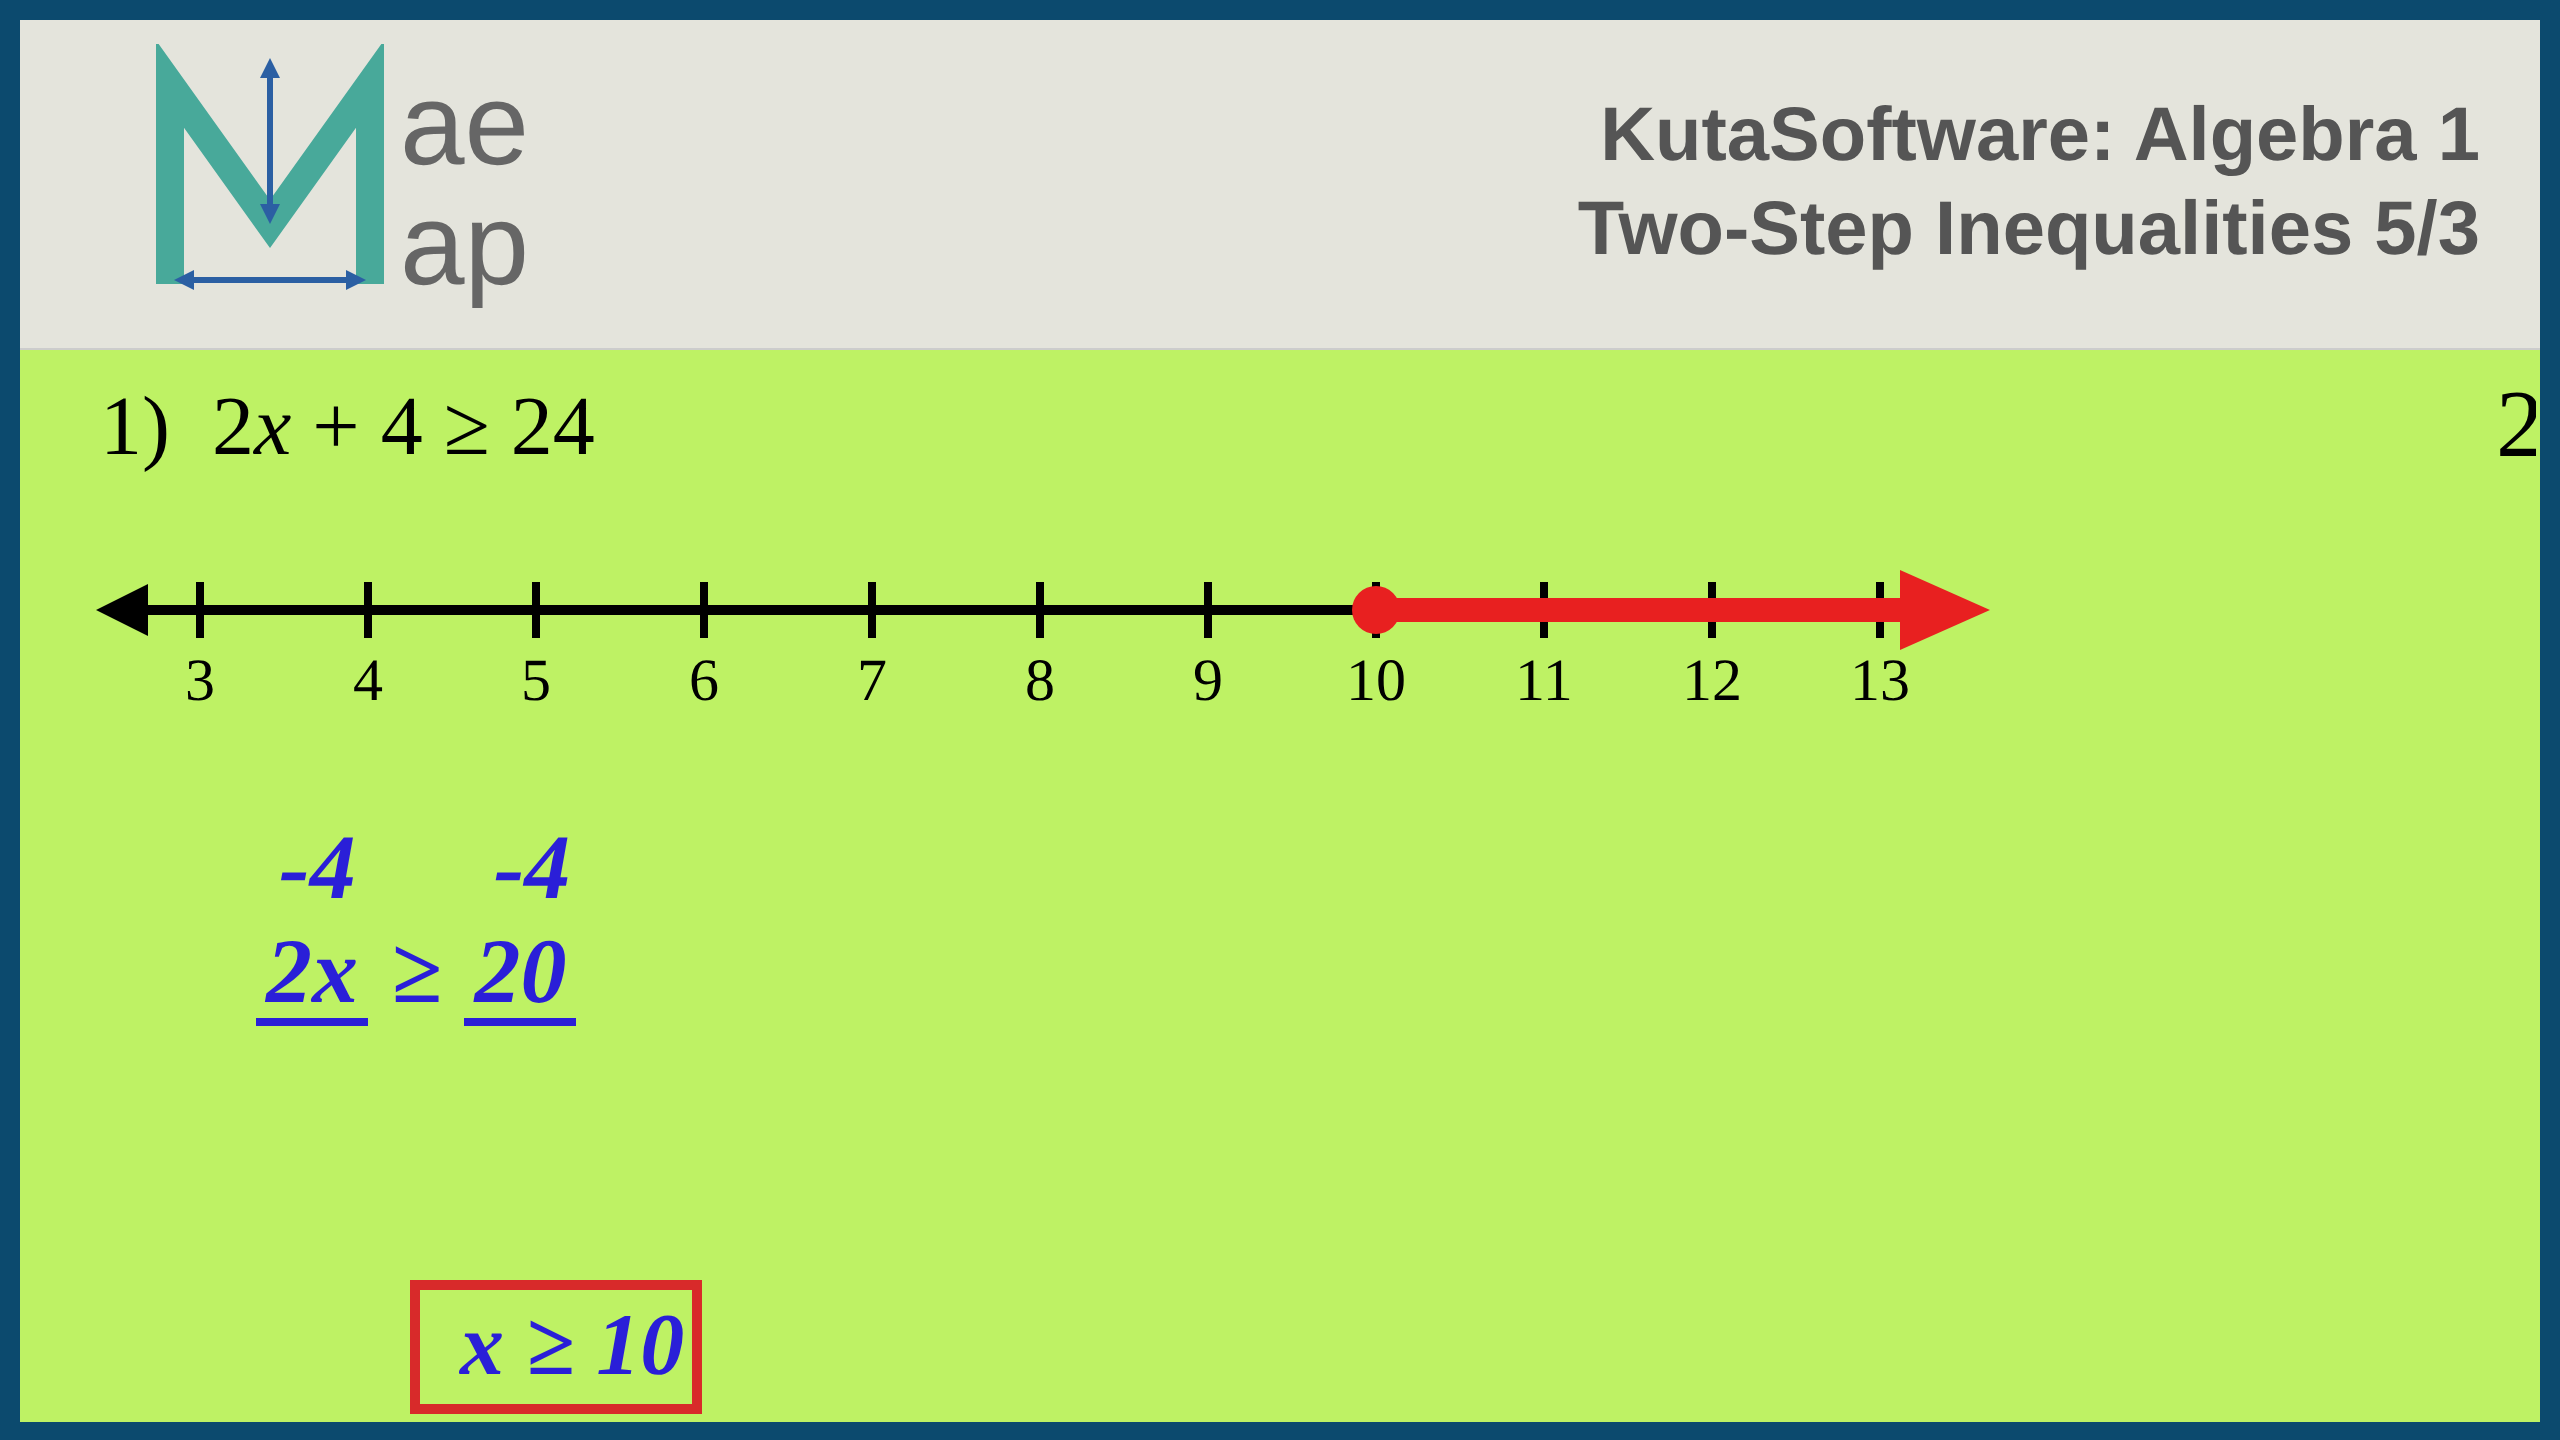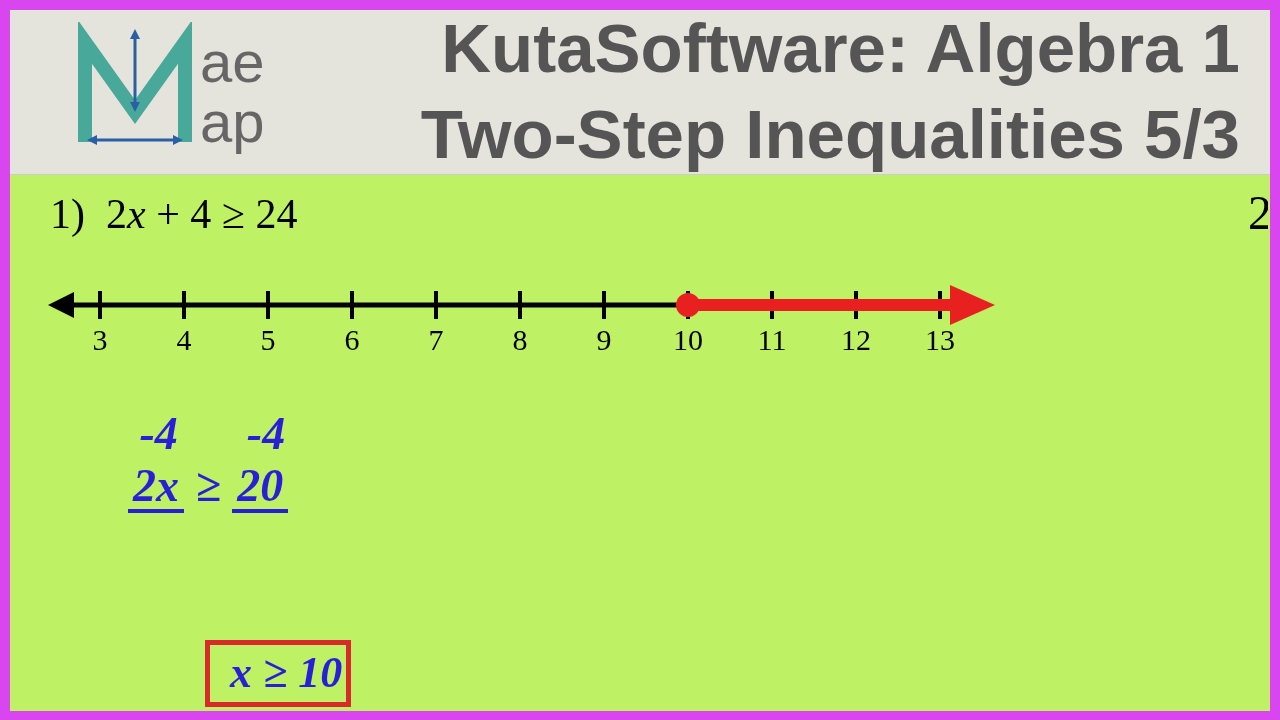--- a/index.html
+++ b/index.html
@@ -11,21 +11,21 @@
     font-family: Georgia, 'Times New Roman', serif;
     overflow: hidden;
   }
   .frame {
     position: absolute;
     left: 0;
     top: 0;
     width: 1280px;
     height: 720px;
     box-sizing: border-box;
-    border: 10px solid #d946ef;
+    border: 10px solid #0c4a6e;
     background: #fff;
   }
   .header {
     height: 164px;
     background: #e4e4dc;
     display: flex;
     align-items: center;
     border-bottom: 1px solid #ccc;
   }
   .logo-area {
@@ -39,21 +39,21 @@
   .logo-svg { width: 300px; height: 140px; }
   .title-area {
     flex: 1;
     text-align: right;
     padding-right: 30px;
     font-family: 'Century Gothic', 'Avant Garde', sans-serif;
     color: #555;
     line-height: 1.25;
   }
   .title-line1, .title-line2 {
-    font-size: 69px;
+    font-size: 38px;
     font-weight: bold;
   }
   .content {
     position: relative;
     padding: 0;
     background: #bef264;
     height: calc(100% - 164px);
   }
   .problem {
     position: absolute;

